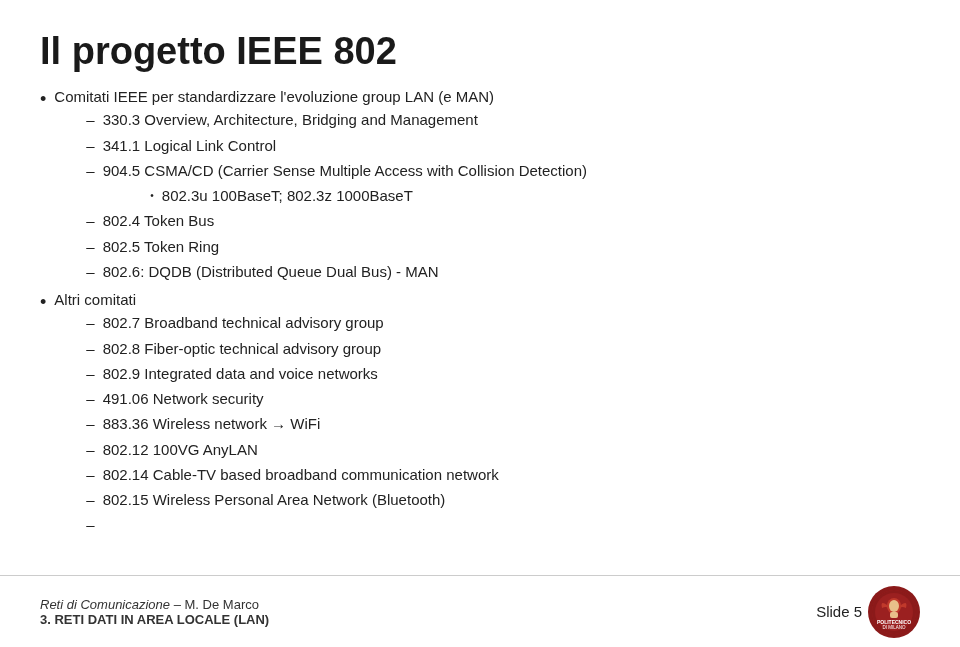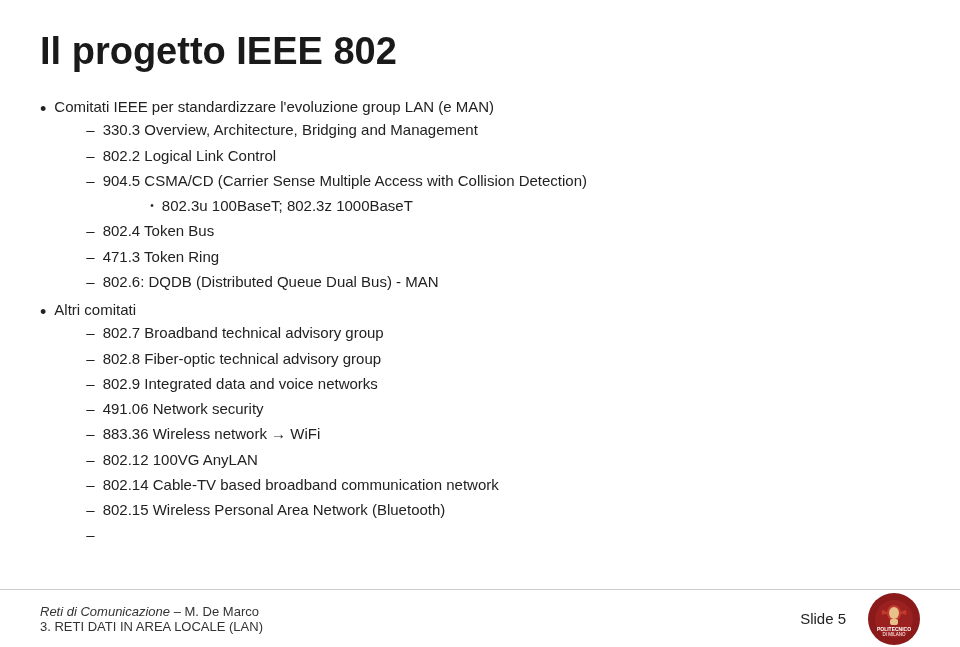--- a/index.html
+++ b/index.html
@@ -22,21 +22,21 @@
       width: 960px;
       height: 647px;
       padding: 30px 40px 0 40px;
       position: relative;
     }
 
     .slide-title {
       font-size: 38px;
       font-weight: bold;
       color: #1a1a1a;
-      margin-bottom: 22px;
+      margin-bottom: 12px;
     }
 
     .content-area {
       font-size: 15px;
       line-height: 1.55;
     }
 
     .bullet-level1 {
       display: flex;
       align-items: flex-start;
@@ -81,46 +81,46 @@
       flex-shrink: 0;
       font-size: 10px;
       margin-top: 4px;
     }
 
     .footer-bar {
       position: absolute;
       bottom: 0;
       left: 0;
       right: 0;
-      height: 58px;
+      height: 72px;
       border-top: 1.5px solid #cccccc;
       display: flex;
       align-items: center;
       justify-content: space-between;
       padding: 0 40px;
     }
 
     .footer-left {
       font-size: 13px;
       color: #333333;
     }
 
     .footer-left .italic {
       font-style: italic;
     }
 
     .footer-left .bold-line {
-      font-weight: normal;
+      font-weight: bold;
       font-size: 13px;
     }
 
     .footer-right {
       display: flex;
       align-items: center;
-      gap: 22px;
+      gap: 6px;
     }
 
     .slide-number {
       font-size: 15px;
       color: #222222;
     }
 
     .logo-circle {
       width: 52px;
       height: 52px;
@@ -158,39 +158,39 @@
       <div>
         <span>Comitati IEEE per standardizzare l'evoluzione group LAN (e MAN)</span>
 
         <div class="indent1">
           <div class="dash-item">
             <span class="dash-marker">–</span>
             <span>330.3 Overview, Architecture, Bridging and Management</span>
           </div>
           <div class="dash-item">
             <span class="dash-marker">–</span>
-            <span>802.2 Logical Link Control</span>
+            <span>341.1 Logical Link Control</span>
           </div>
           <div class="dash-item">
             <span class="dash-marker">–</span>
             <span>904.5 CSMA/CD (Carrier Sense Multiple Access with Collision Detection)</span>
           </div>
           <div class="indent2">
             <div class="dot-item">
               <span class="dot-marker">•</span>
               <span>802.3u 100BaseT; 802.3z 1000BaseT</span>
             </div>
           </div>
           <div class="dash-item">
             <span class="dash-marker">–</span>
             <span>802.4 Token Bus</span>
           </div>
           <div class="dash-item">
             <span class="dash-marker">–</span>
-            <span>471.3 Token Ring</span>
+            <span>802.5 Token Ring</span>
           </div>
           <div class="dash-item">
             <span class="dash-marker">–</span>
             <span>802.6: DQDB (Distributed Queue Dual Bus) - MAN</span>
           </div>
         </div>
       </div>
     </div>
 
     <div class="bullet-level1">

